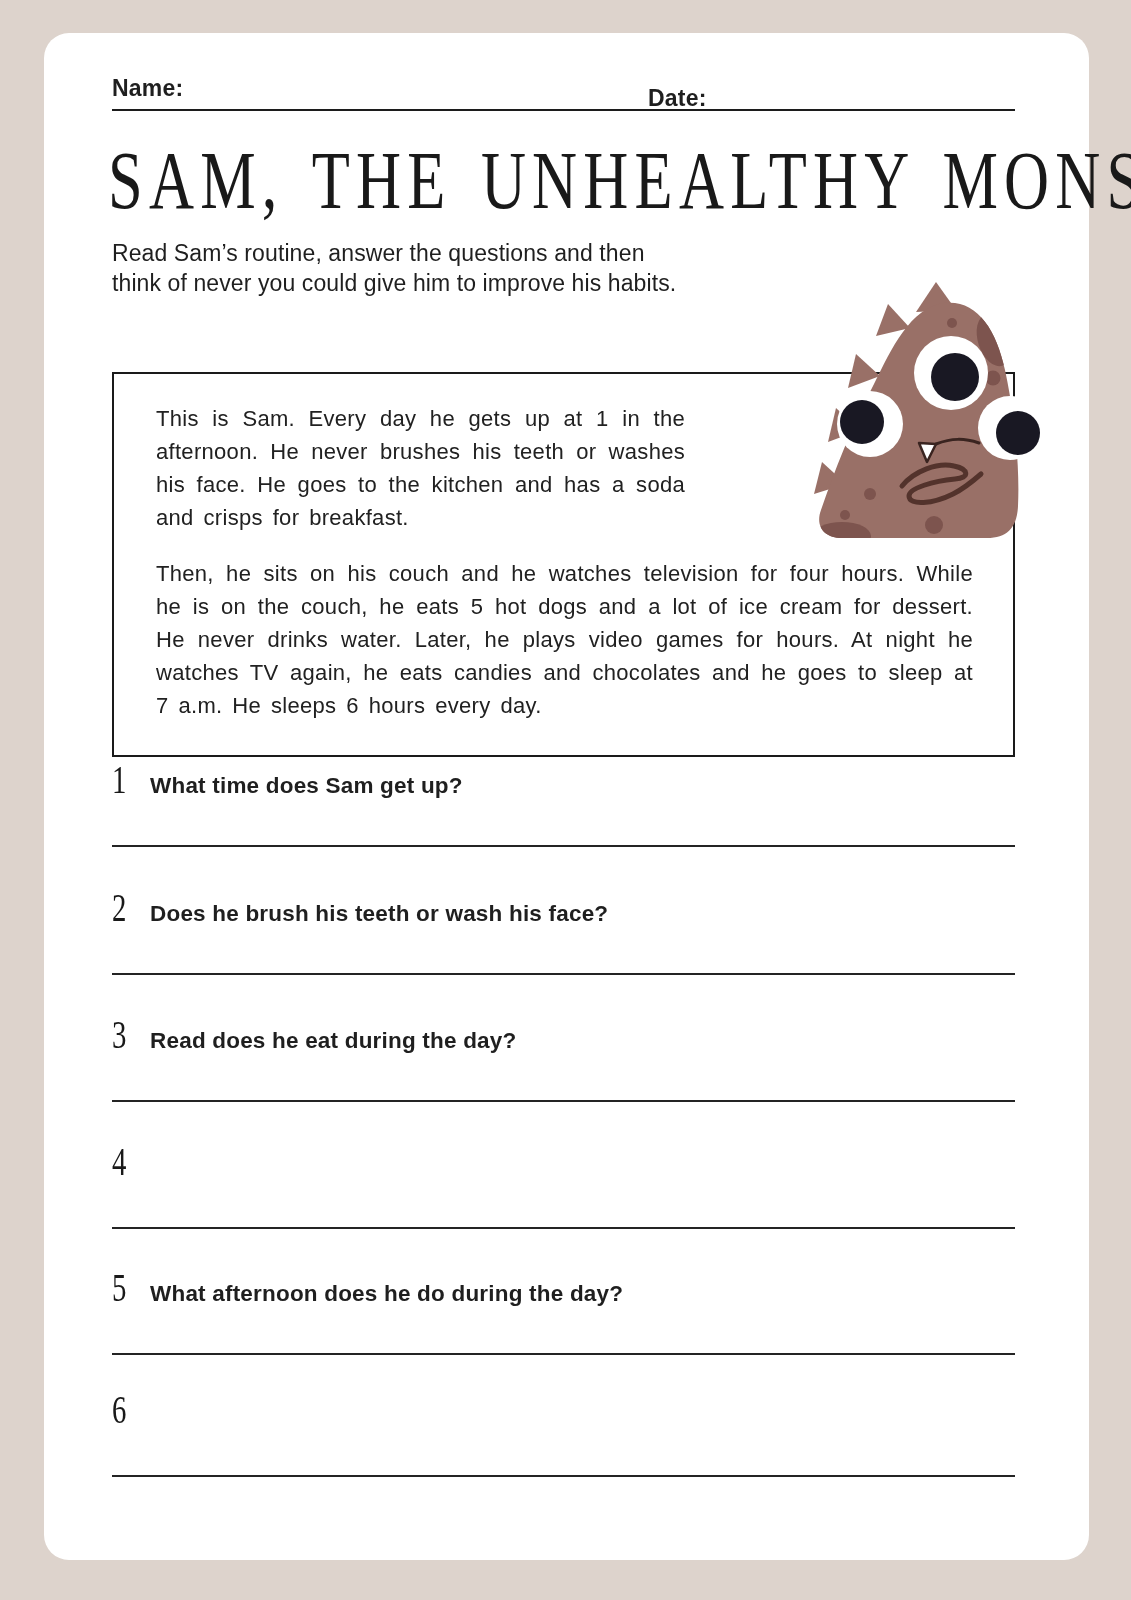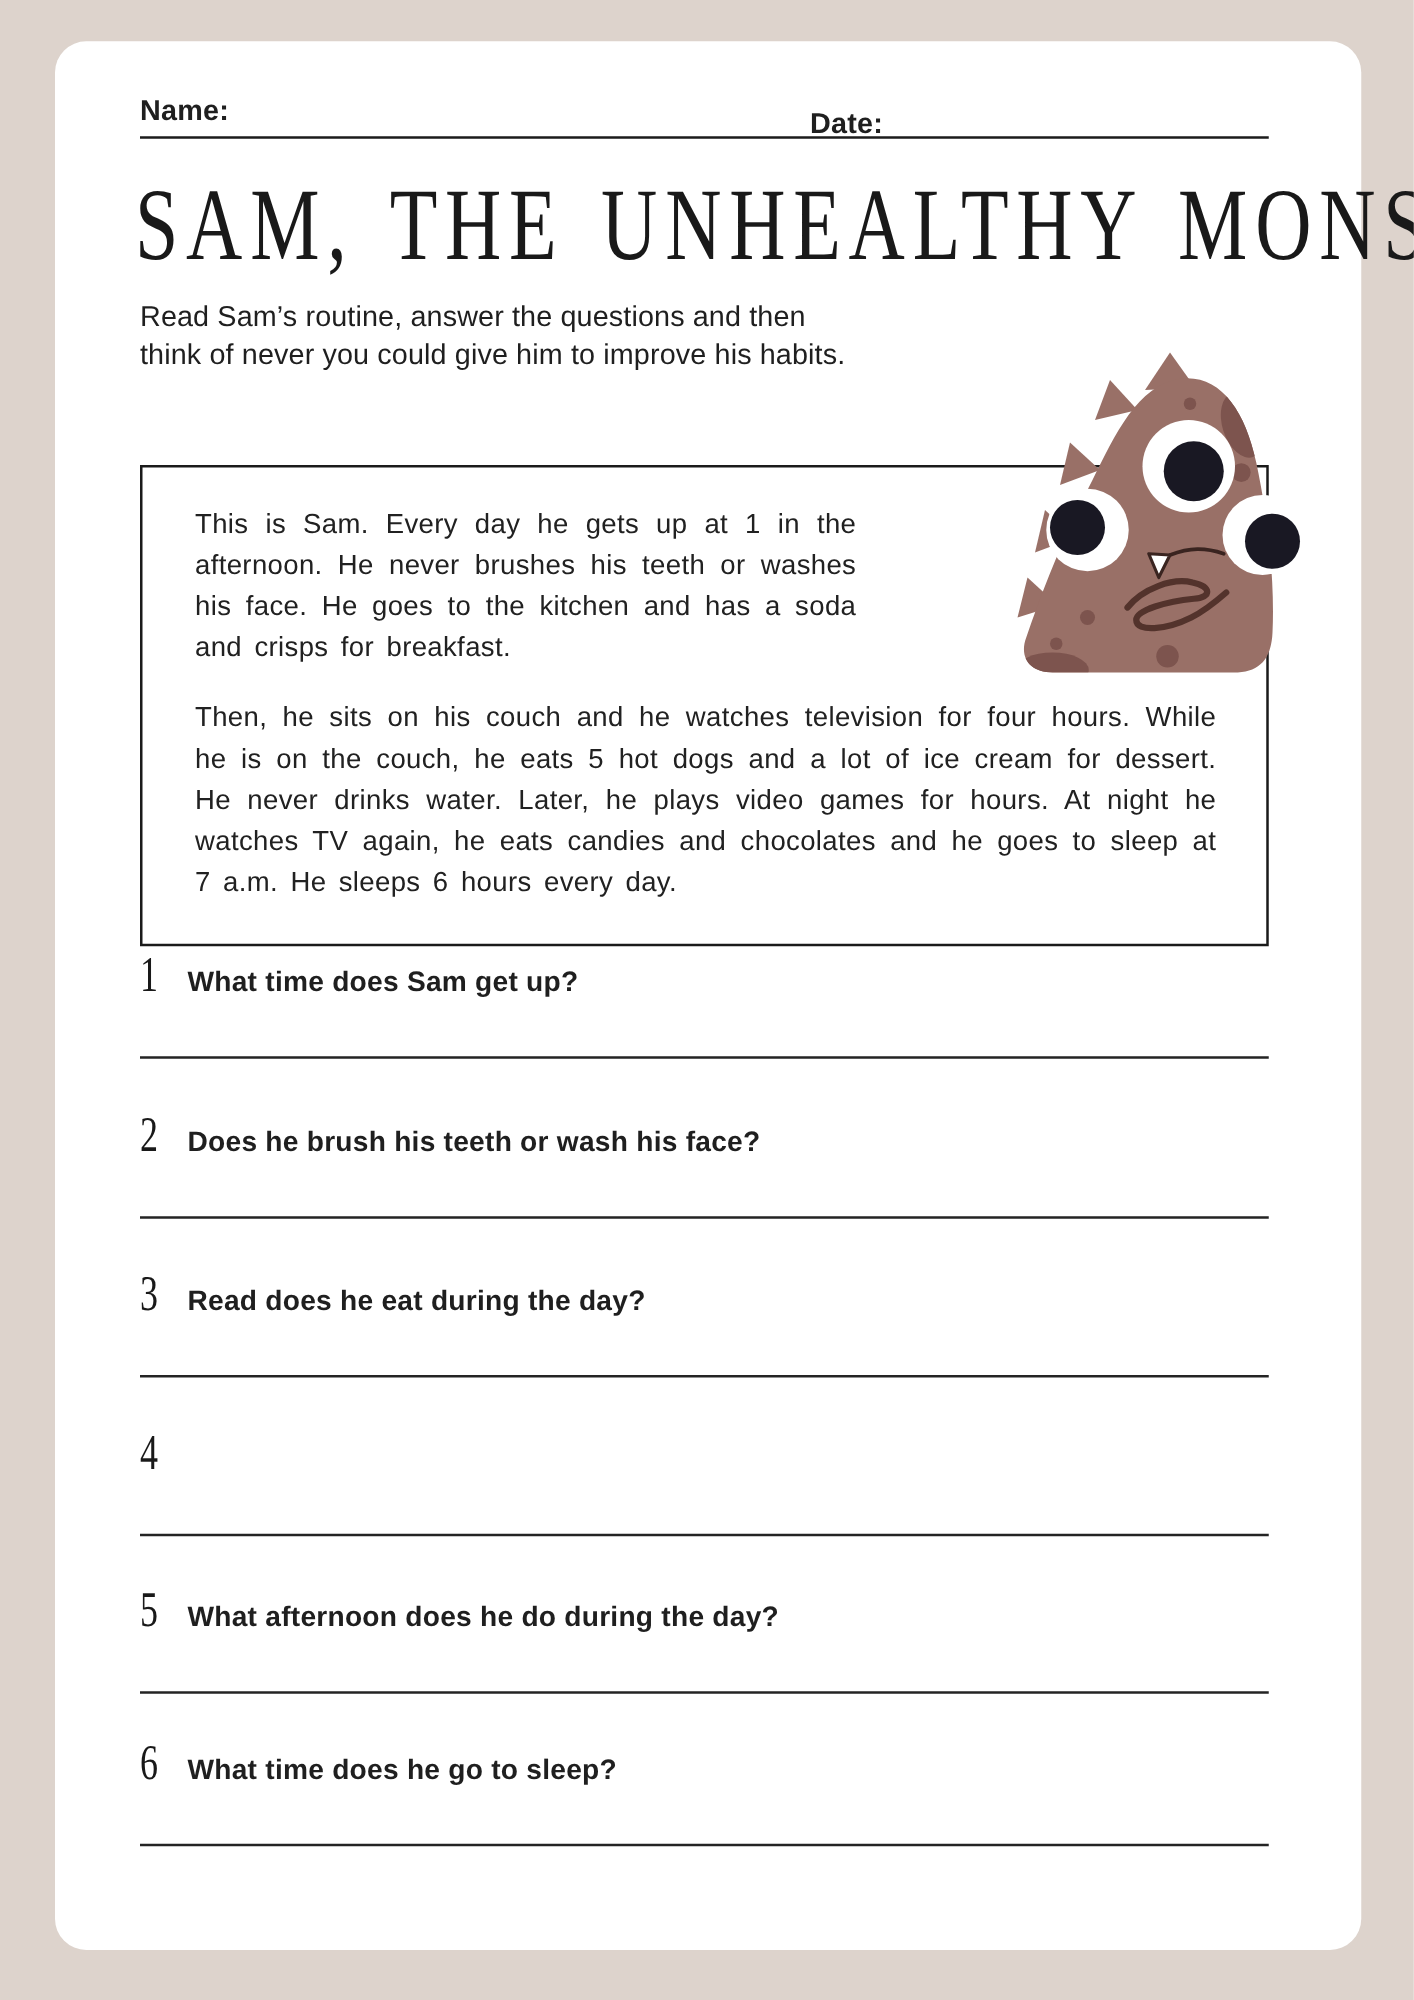--- a/index.html
+++ b/index.html
@@ -192,18 +192,17 @@
     <div class="q-row">
       <span class="q-number">5</span>
       <span class="q-text">What afternoon does he do during the day?</span>
     </div>
     <div class="answer-line"></div>
   </div>
 
   <div class="question q6">
     <div class="q-row">
       <span class="q-number">6</span>
-      <span class="q-text">What time does he go to sleep?</span>
     </div>
     <div class="answer-line"></div>
   </div>
 
 </div>
 
 </body></html>

